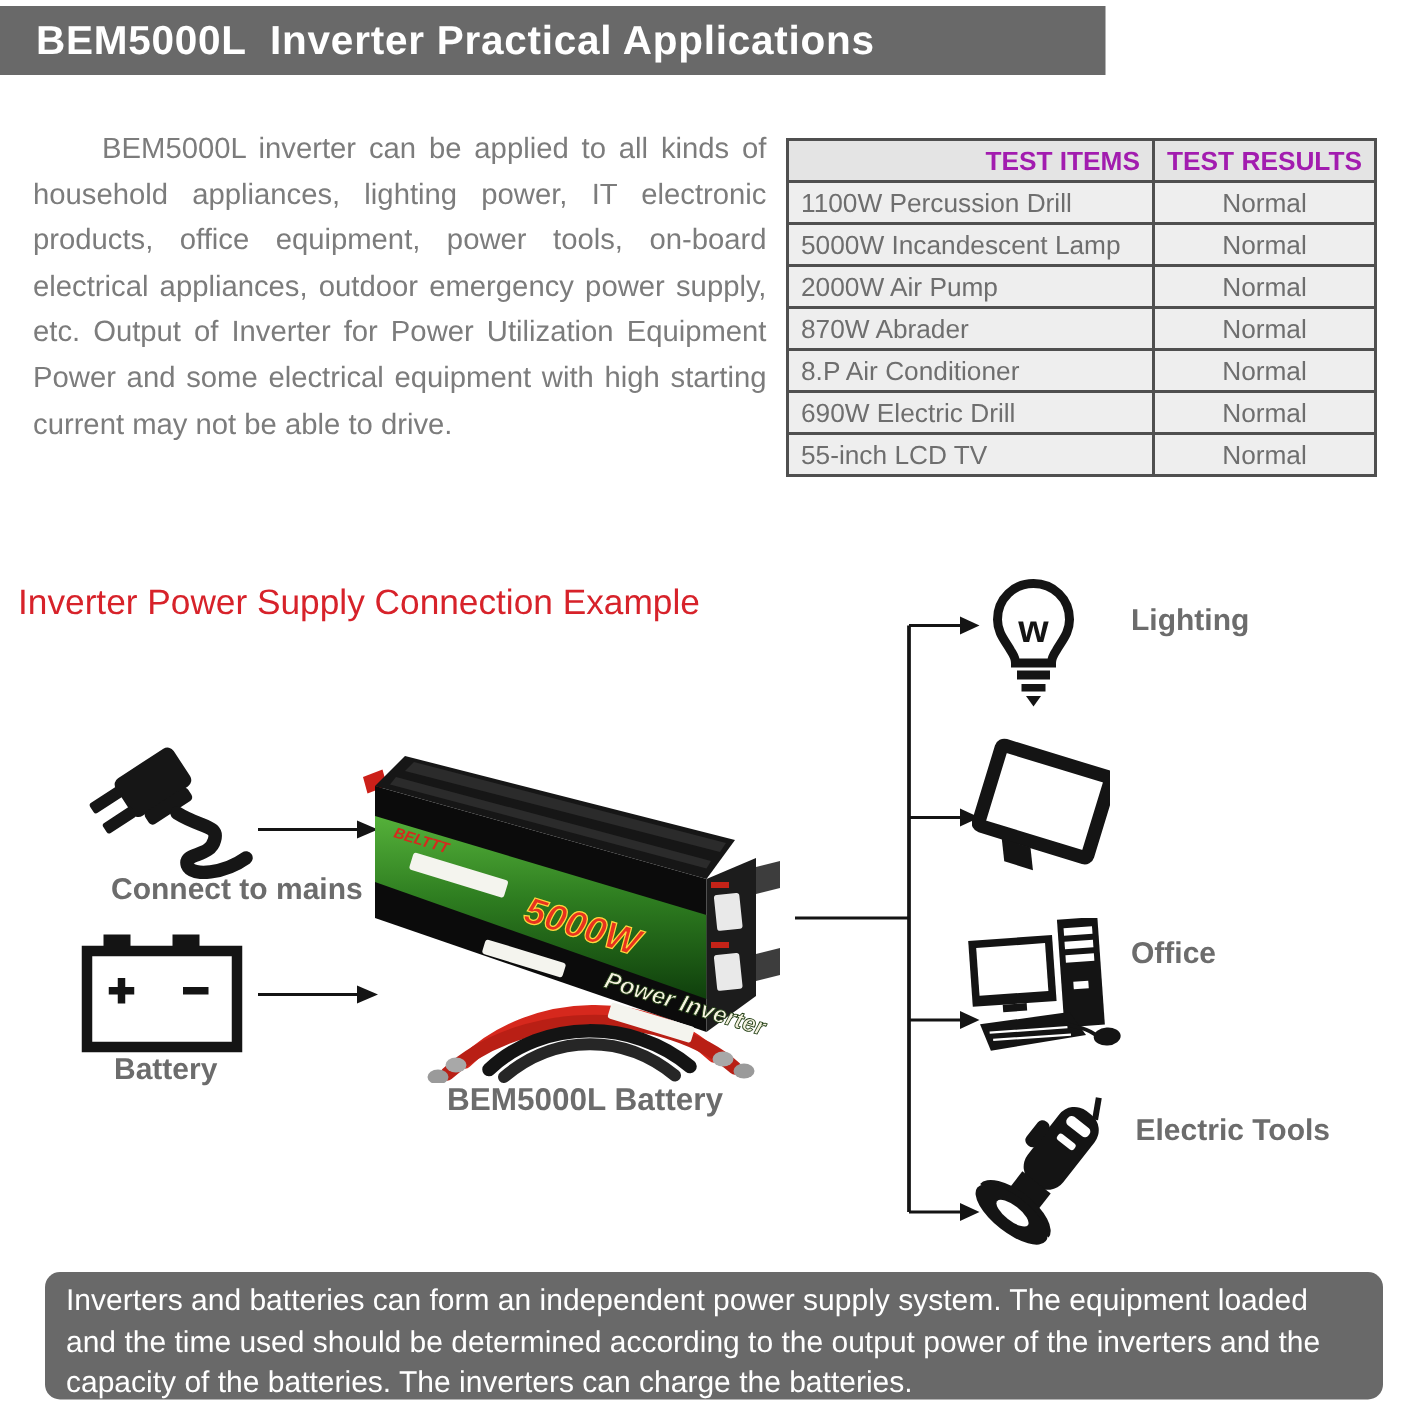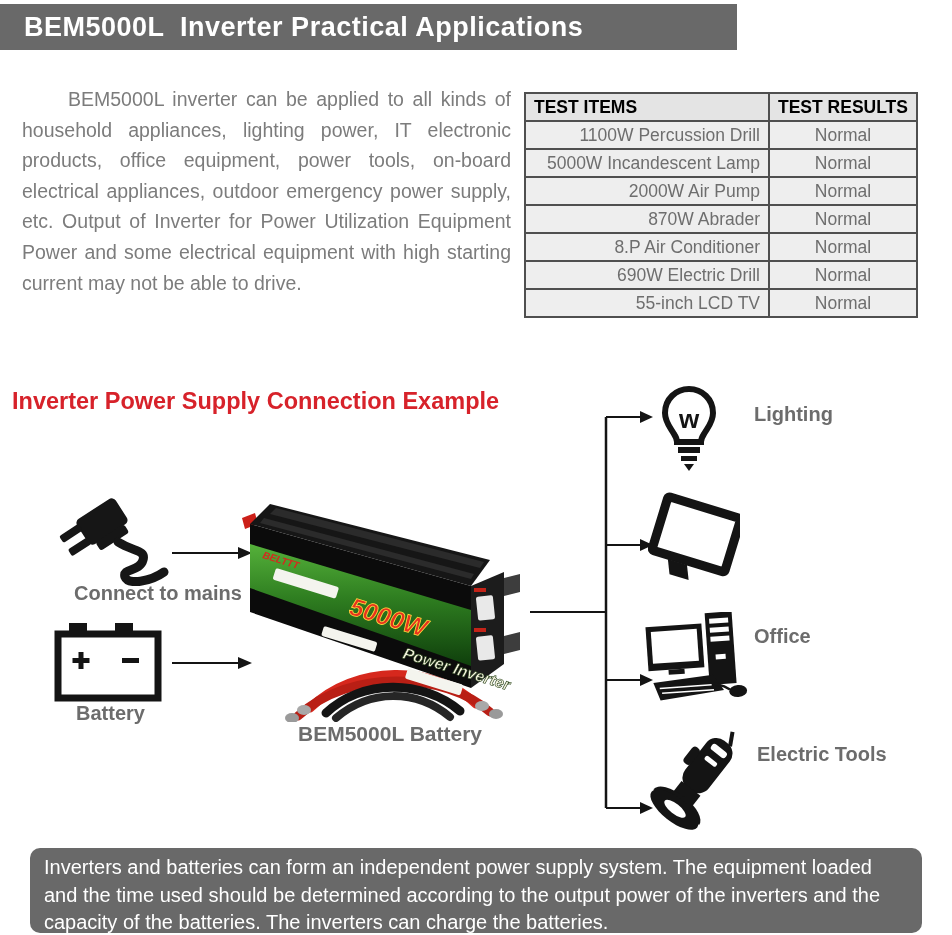--- a/index.html
+++ b/index.html
@@ -24,28 +24,28 @@
   }
   
   .test-table {
     position:absolute; left:524px; top:92px; width:394px;
     border-collapse:collapse; font-size:17.5px; color:#6e6e6e;
   }
   .test-table th, .test-table td {
     border:2px solid #4f4f4f; height:26px; padding:0 8px; background:#eeeeee;
   }
   .test-table th {
-    background:#e4e4e4; color:#000000; font-weight:bold; text-align:left;
-  }
-  .test-table td.item { text-align:right; }
+    background:#e4e4e4; color:#a21caf; font-weight:bold; text-align:right;
+  }
+  .test-table td.item { text-align:left; }
   .test-table td.result { text-align:center; width:130px; }
   
   .diagram-heading {
     position:absolute; left:12px; top:388px; margin:0;
-    font-size:23.5px; font-weight:bold; color:#d7222a;
+    font-size:23.5px; font-weight:normal; color:#d7222a;
   }
   .diag-label {
     position:absolute; font-weight:bold; color:#6c6c6c; font-size:20px;
     white-space:nowrap;
   }
   .lbl-mains   { left:42px;  top:582px;margin-left:32px; }
   .lbl-battery { left:76px;  top:702px; }
   .lbl-inverter{ left:298px; top:722px; font-size:21px; }
   .lbl-lighting{ left:754px; top:403px; }
   .lbl-homecar { left:732px; top:524px; font-size:19.5px; }

